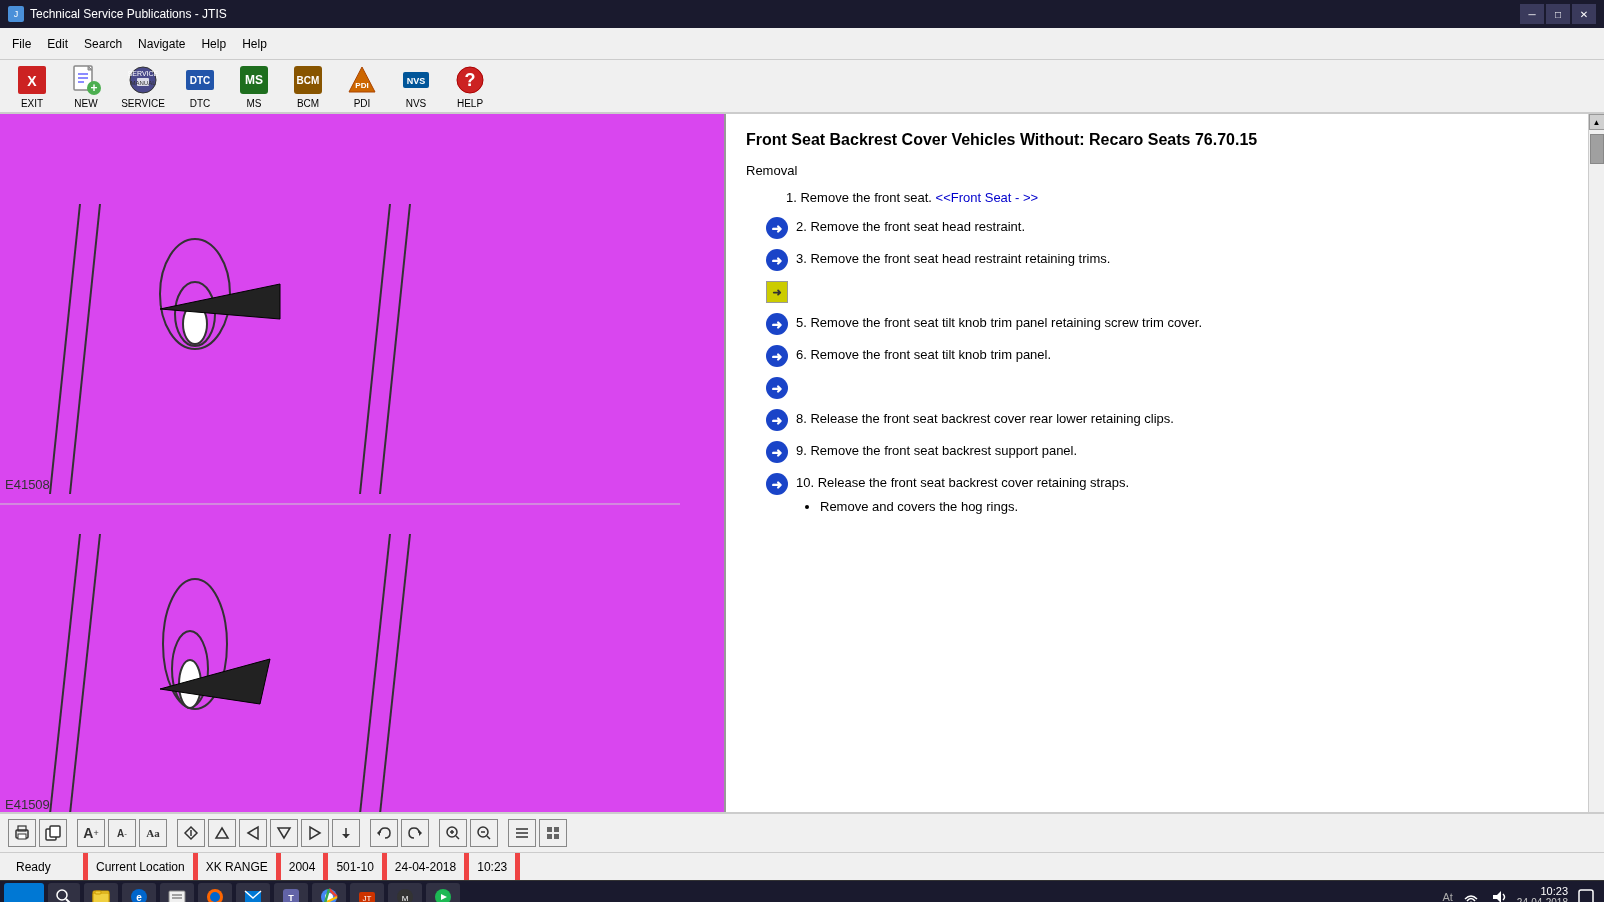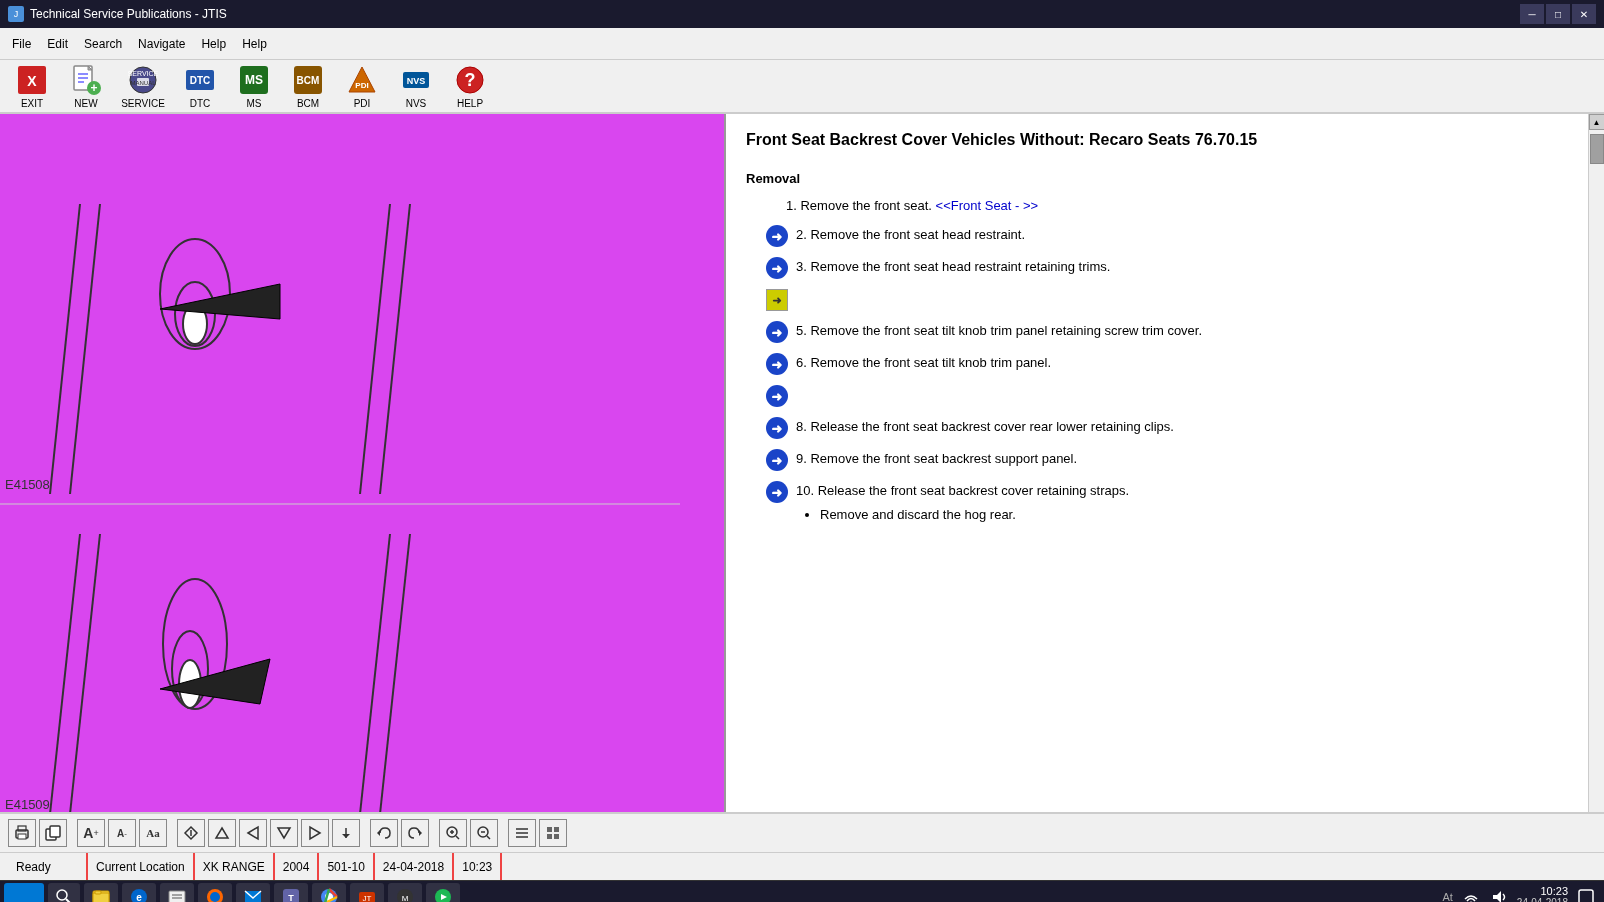--- a/index.html
+++ b/index.html
@@ -96,26 +96,26 @@
 
     
     .right-panel::-webkit-scrollbar { width: 16px; }
     .right-panel::-webkit-scrollbar-track { background: #f0f0f0; }
     .right-panel::-webkit-scrollbar-thumb { background: #c0c0c0; border: 1px solid #999; }
 
     
     .doc-title {
       font-size: 16px;
       font-weight: bold;
-      margin-bottom: 20px;
+      margin-bottom: 12px;
       line-height: 1.3;
     }
     .section-heading {
       font-size: 13px;
-      font-weight: bold;
+      font-weight: normal;
       margin-bottom: 8px;
     }
     .step-row {
       display: flex;
       align-items: flex-start;
       margin-bottom: 8px;
       gap: 8px;
       margin-left: 20px;
     }
     .step-icon {
@@ -186,21 +186,21 @@
       background: #f0f0f0;
       border-top: 1px solid #ccc;
       display: flex;
       align-items: center;
       padding: 0 8px;
       font-size: 12px;
       gap: 0;
     }
     .status-item {
       padding: 0 8px;
-      border-right: 2px solid #ef4444;
+      border-right: 5px solid #ef4444;
       height: 100%;
       display: flex;
       align-items: center;
     }
     .status-item:first-child { flex: 0 0 auto; min-width: 80px; }
 
     
     .taskbar {
       height: 32px;
       background: #1a1a2e;
@@ -517,21 +517,21 @@
       </div>
     </div>
 
     <div class="step-row">
       <div class="step-icon">
         <div class="blue-arrow">➜</div>
       </div>
       <div class="step-text">
         10. Release the front seat backrest cover retaining straps.
         <ul class="bullet-list">
-          <li>Remove and discard the hog rear.</li>
+          <li>Remove and covers the hog rings.</li>
         </ul>
       </div>
     </div>
   </div>
 
   <div class="scroll-track">
     <div class="scroll-arrow">▲</div>
     <div class="scroll-thumb"></div>
   </div>
 </div>

